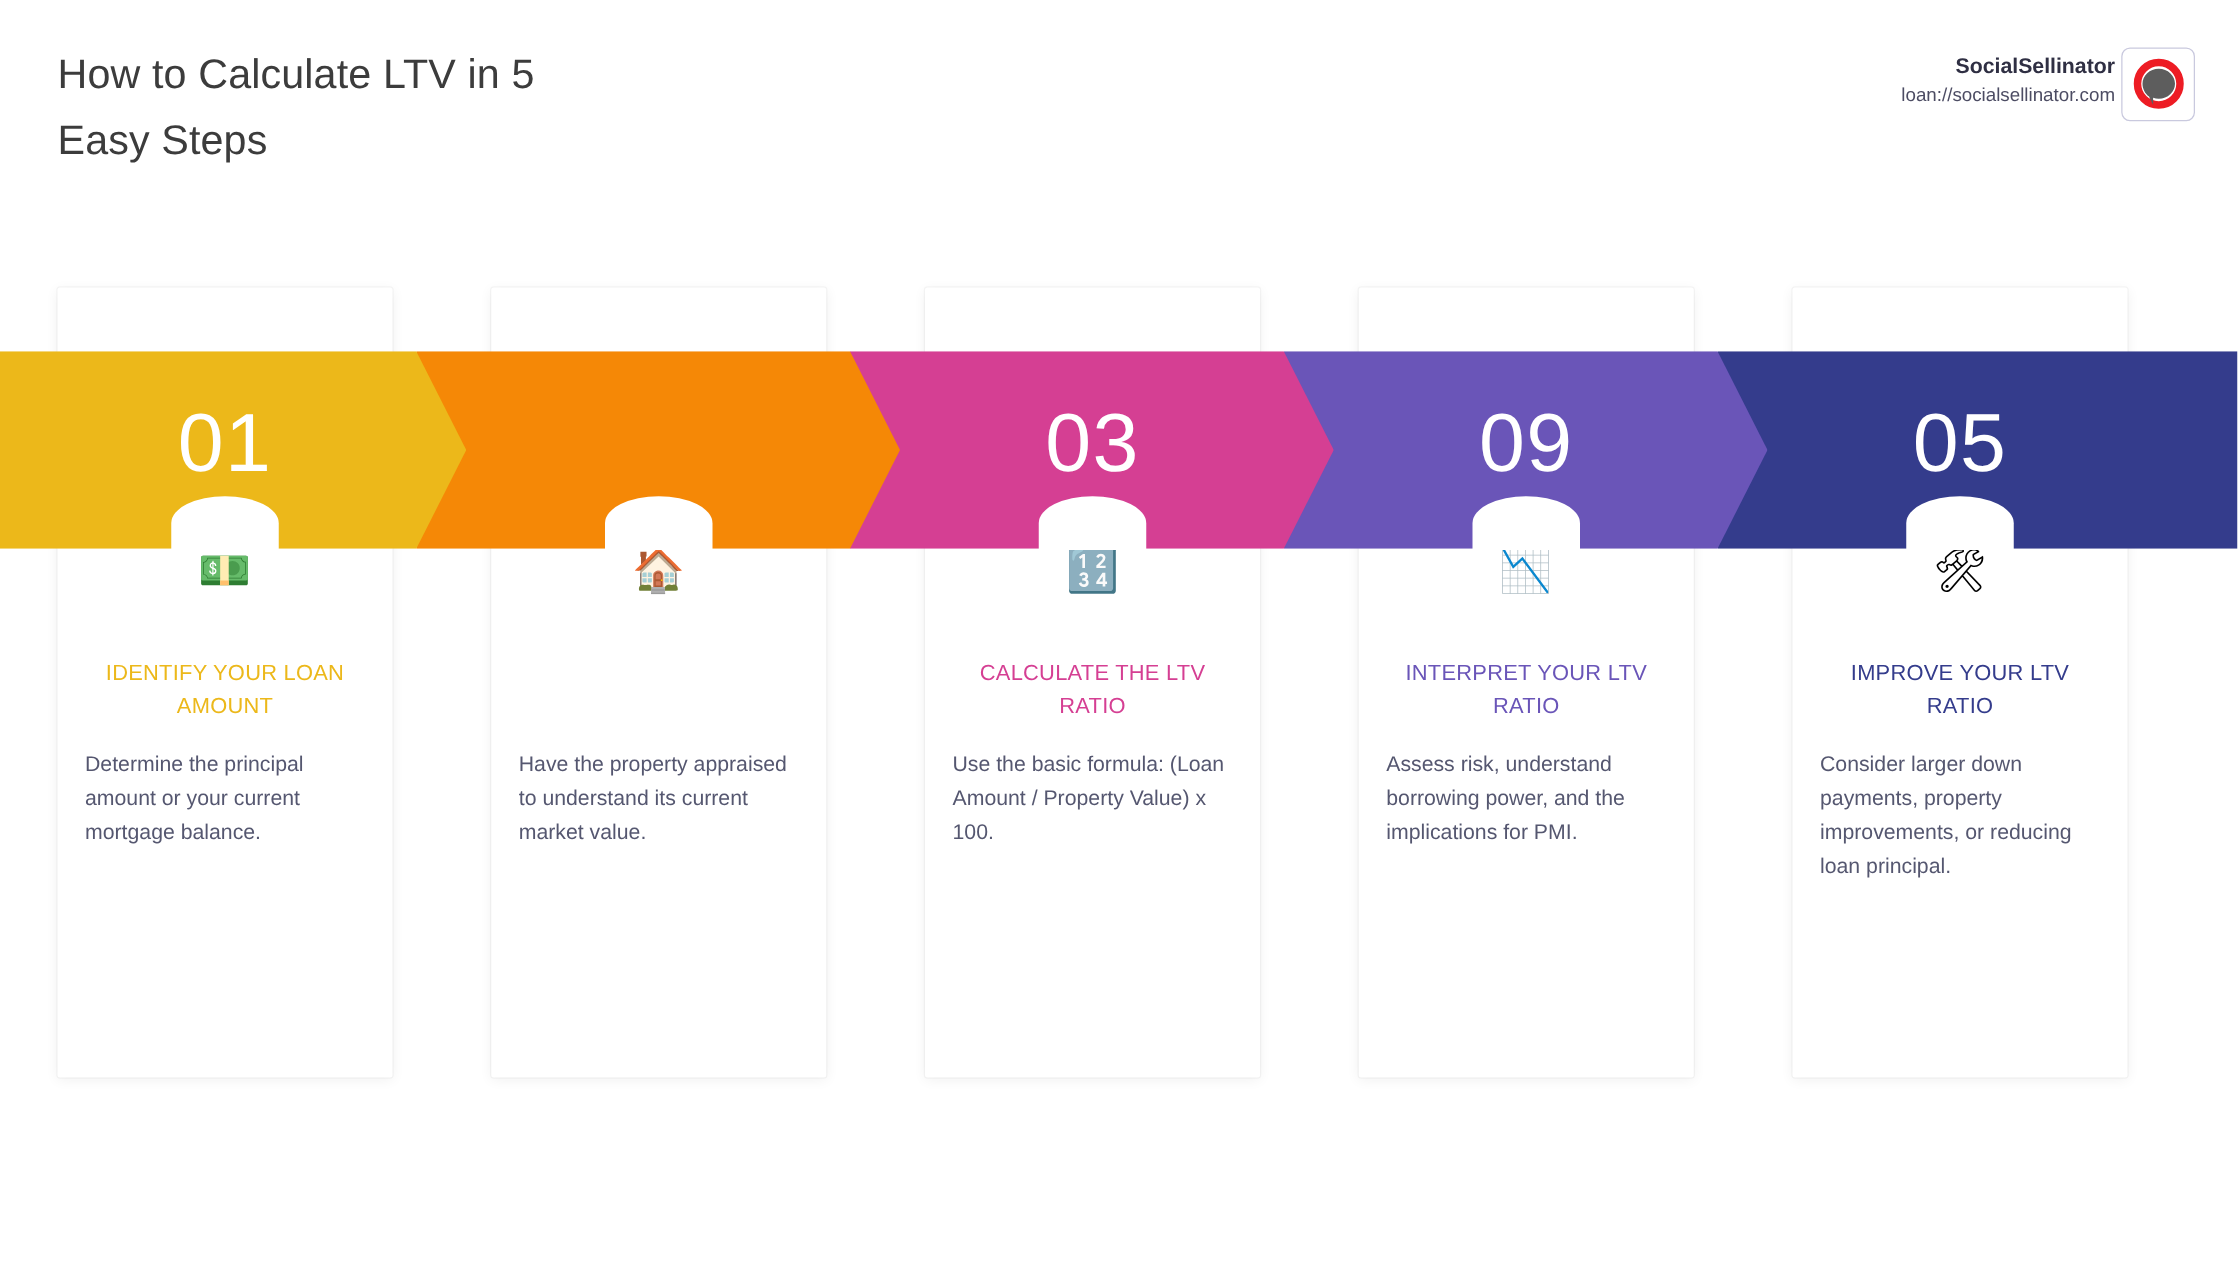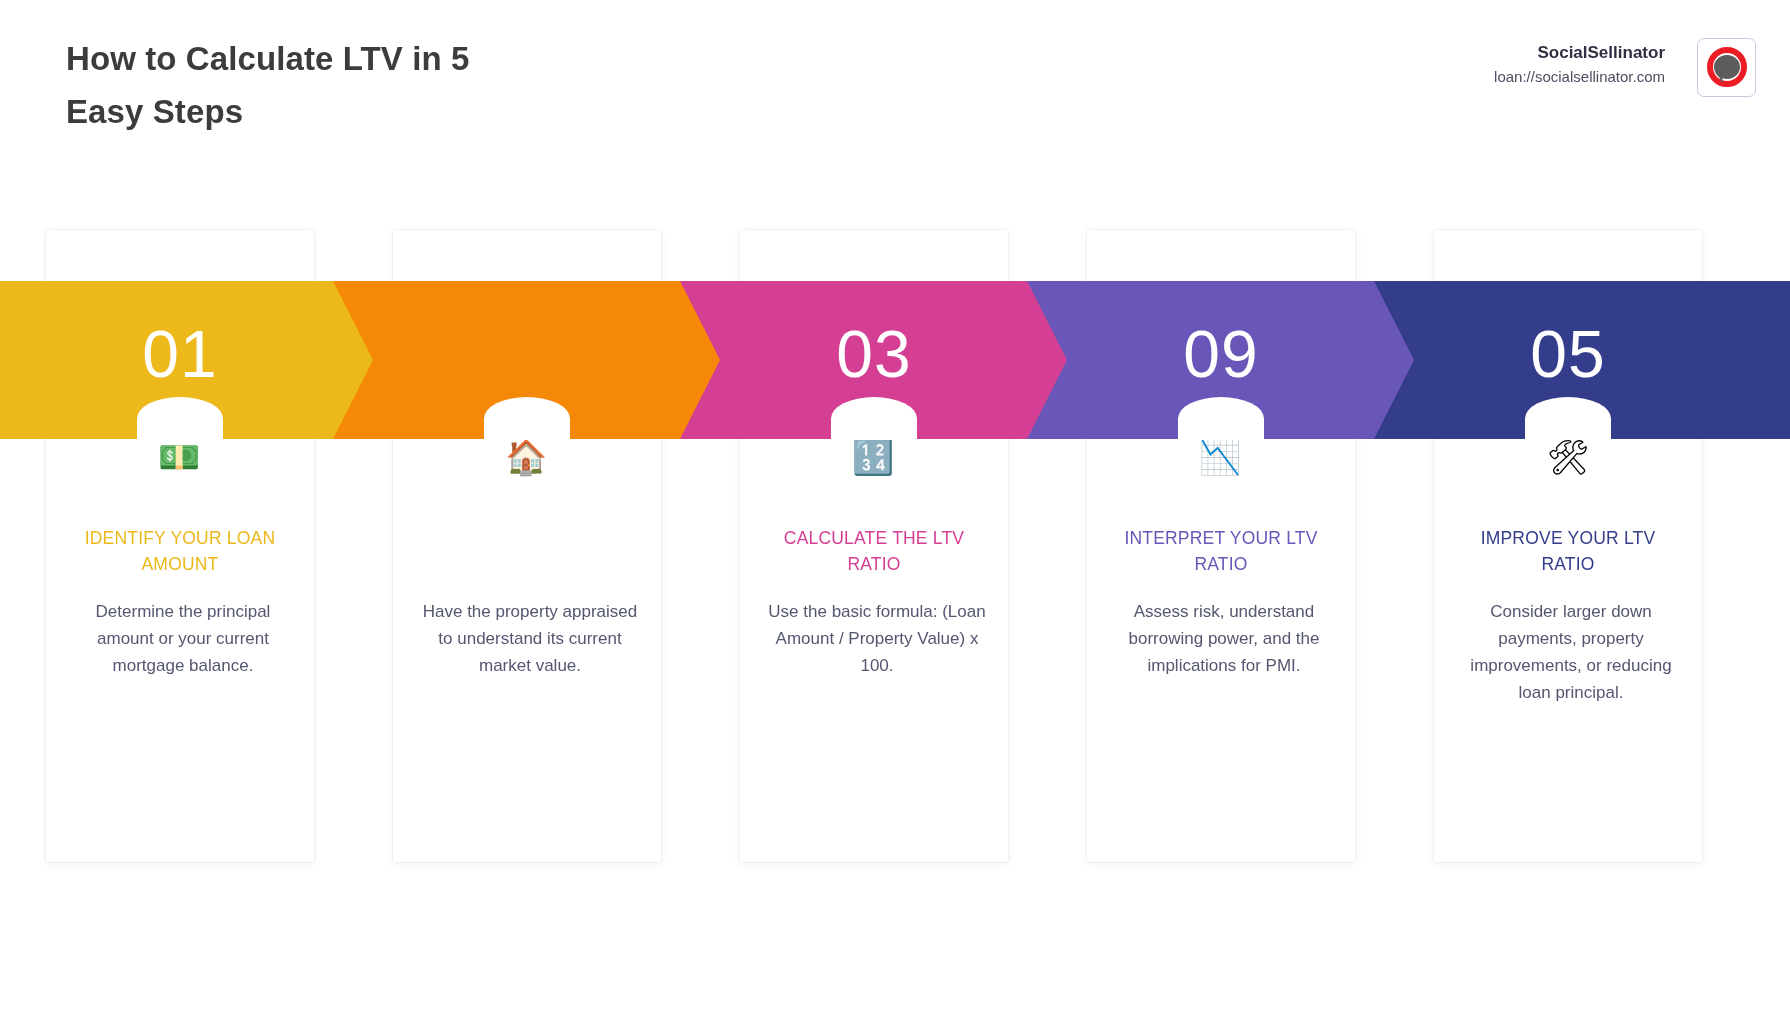--- a/index.html
+++ b/index.html
@@ -24,42 +24,41 @@
     width: 1790px;
     height: 200px;
   }
   .title {
     position: absolute;
     left: 46px;
     top: 32px;
     width: 560px;
     font-size: 33px;
     line-height: 53px;
-    font-weight: 700;
+    font-weight: 400;
     color: #3c3c3c;
     letter-spacing: 0.1px;
-    margin-left: 20px;
   }
   .subtitle {
     position: absolute;
     left: 46px;
     top: 133px;
     font-size: 19px;
     line-height: 26px;
     font-weight: 400;
     color: #585a75;
   }
 
   .brand {
     position: absolute;
     right: 34px;
     top: 38px;
     display: flex;
     align-items: flex-start;
-    gap: 32px;
+    gap: 5px;
   }
   .brand-text {
     text-align: right;
     padding-top: 4px;
   }
   .brand-name {
     font-size: 17px;
     font-weight: bold;
     color: #2f2f43;
     line-height: 22px;
@@ -119,21 +118,21 @@
     font-size: 17.5px;
     line-height: 26px;
     font-weight: normal;
     letter-spacing: 0.2px;
   }
   .card-desc {
     position: absolute;
     top: 368px;
     left: 22px;
     right: 16px;
-    text-align: center;
+    text-align: left;
     font-size: 17px;
     line-height: 27px;
     color: #555770;
     font-weight: 400;
   }
 
   
   .band {
     position: absolute;
     top: 51px;

